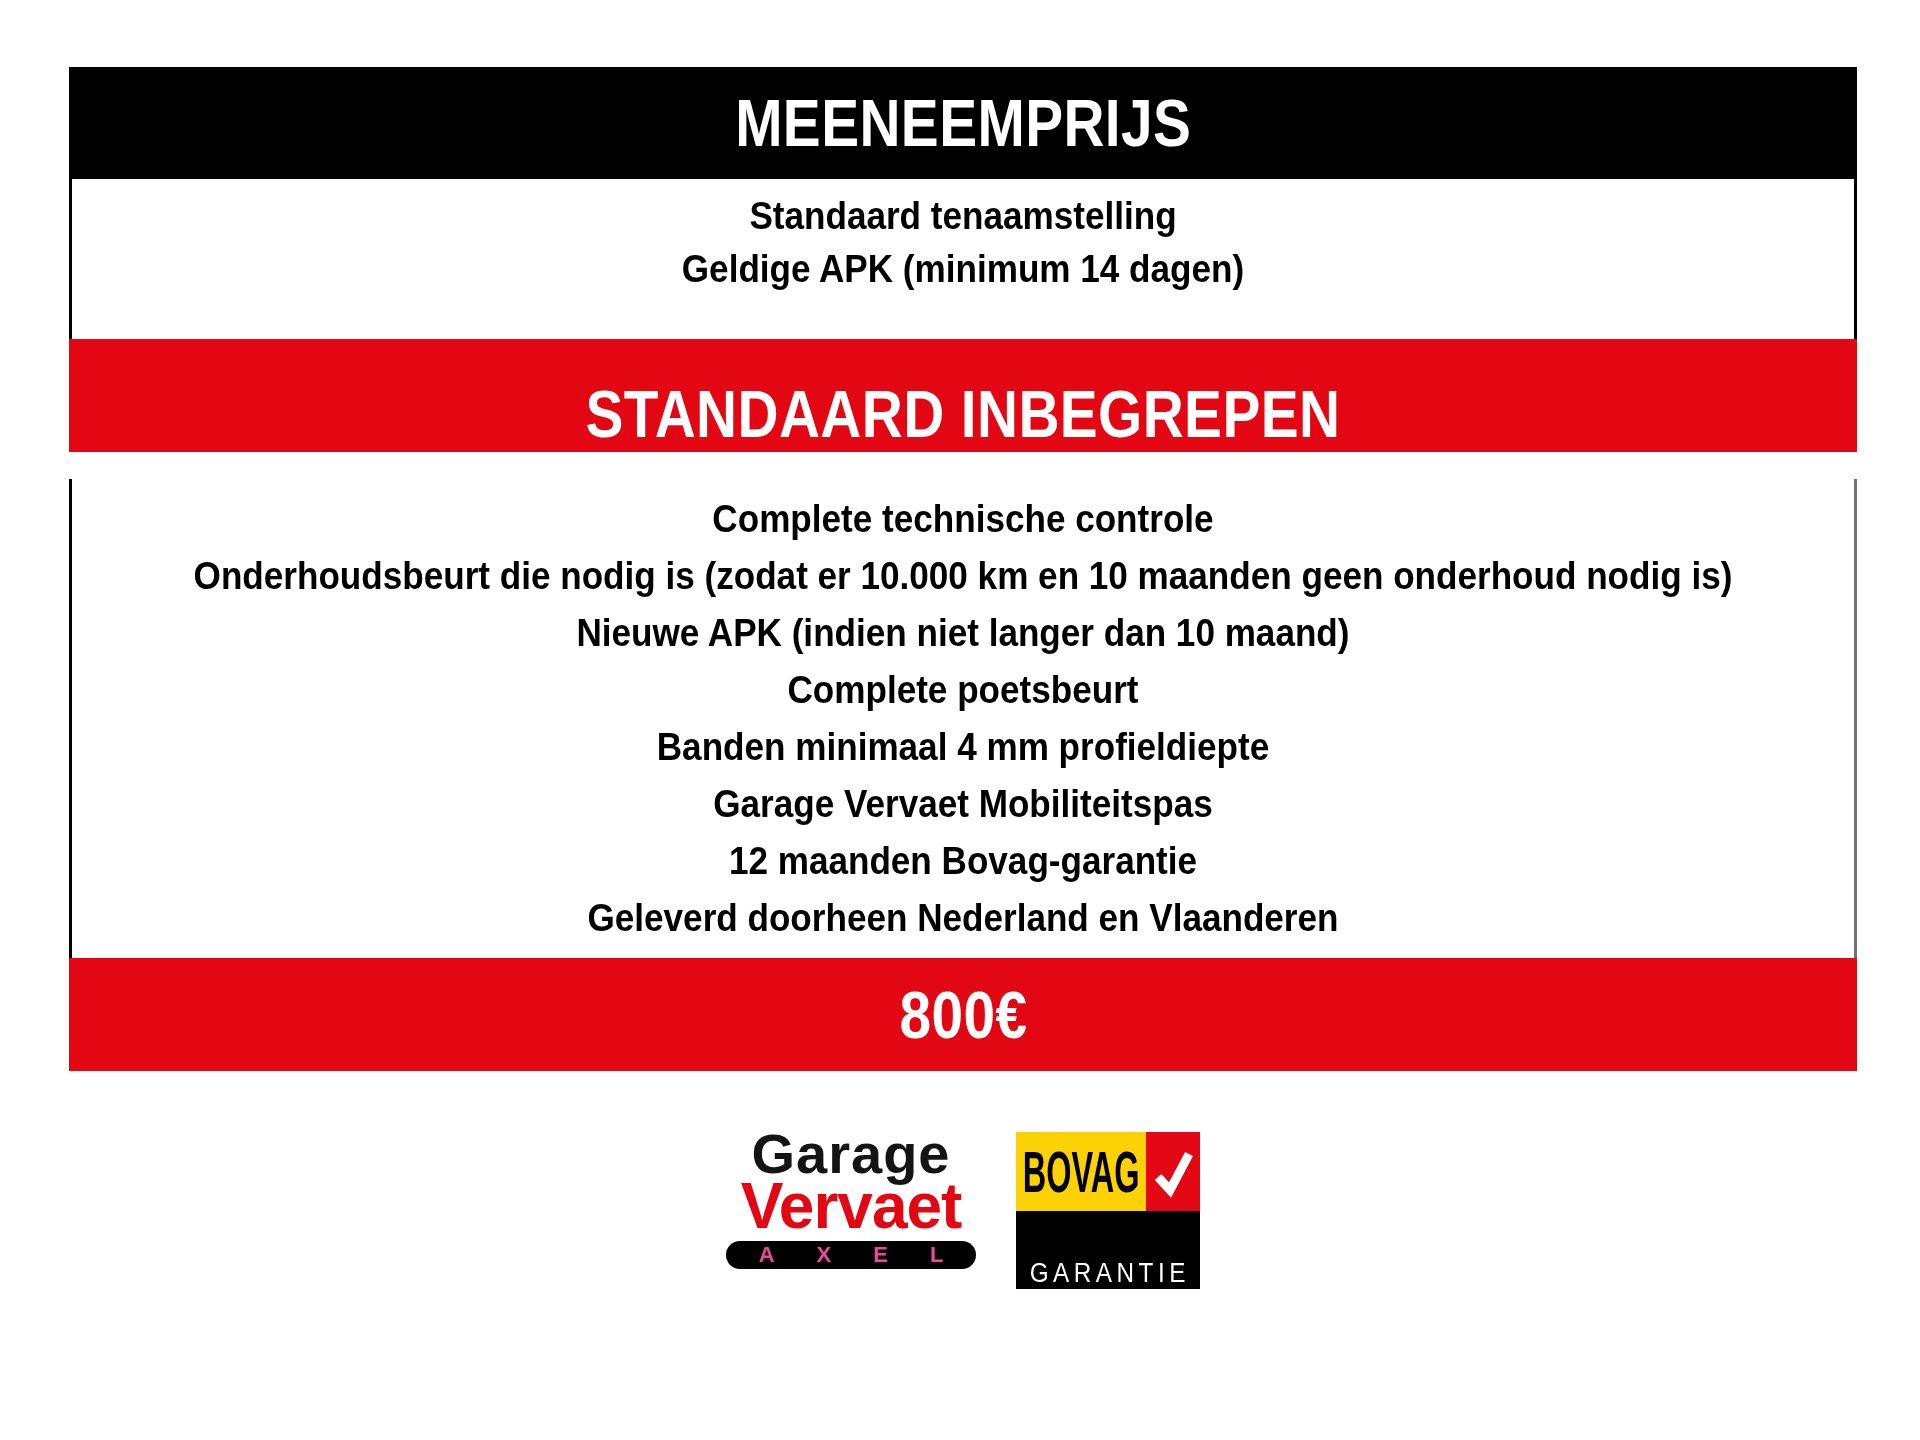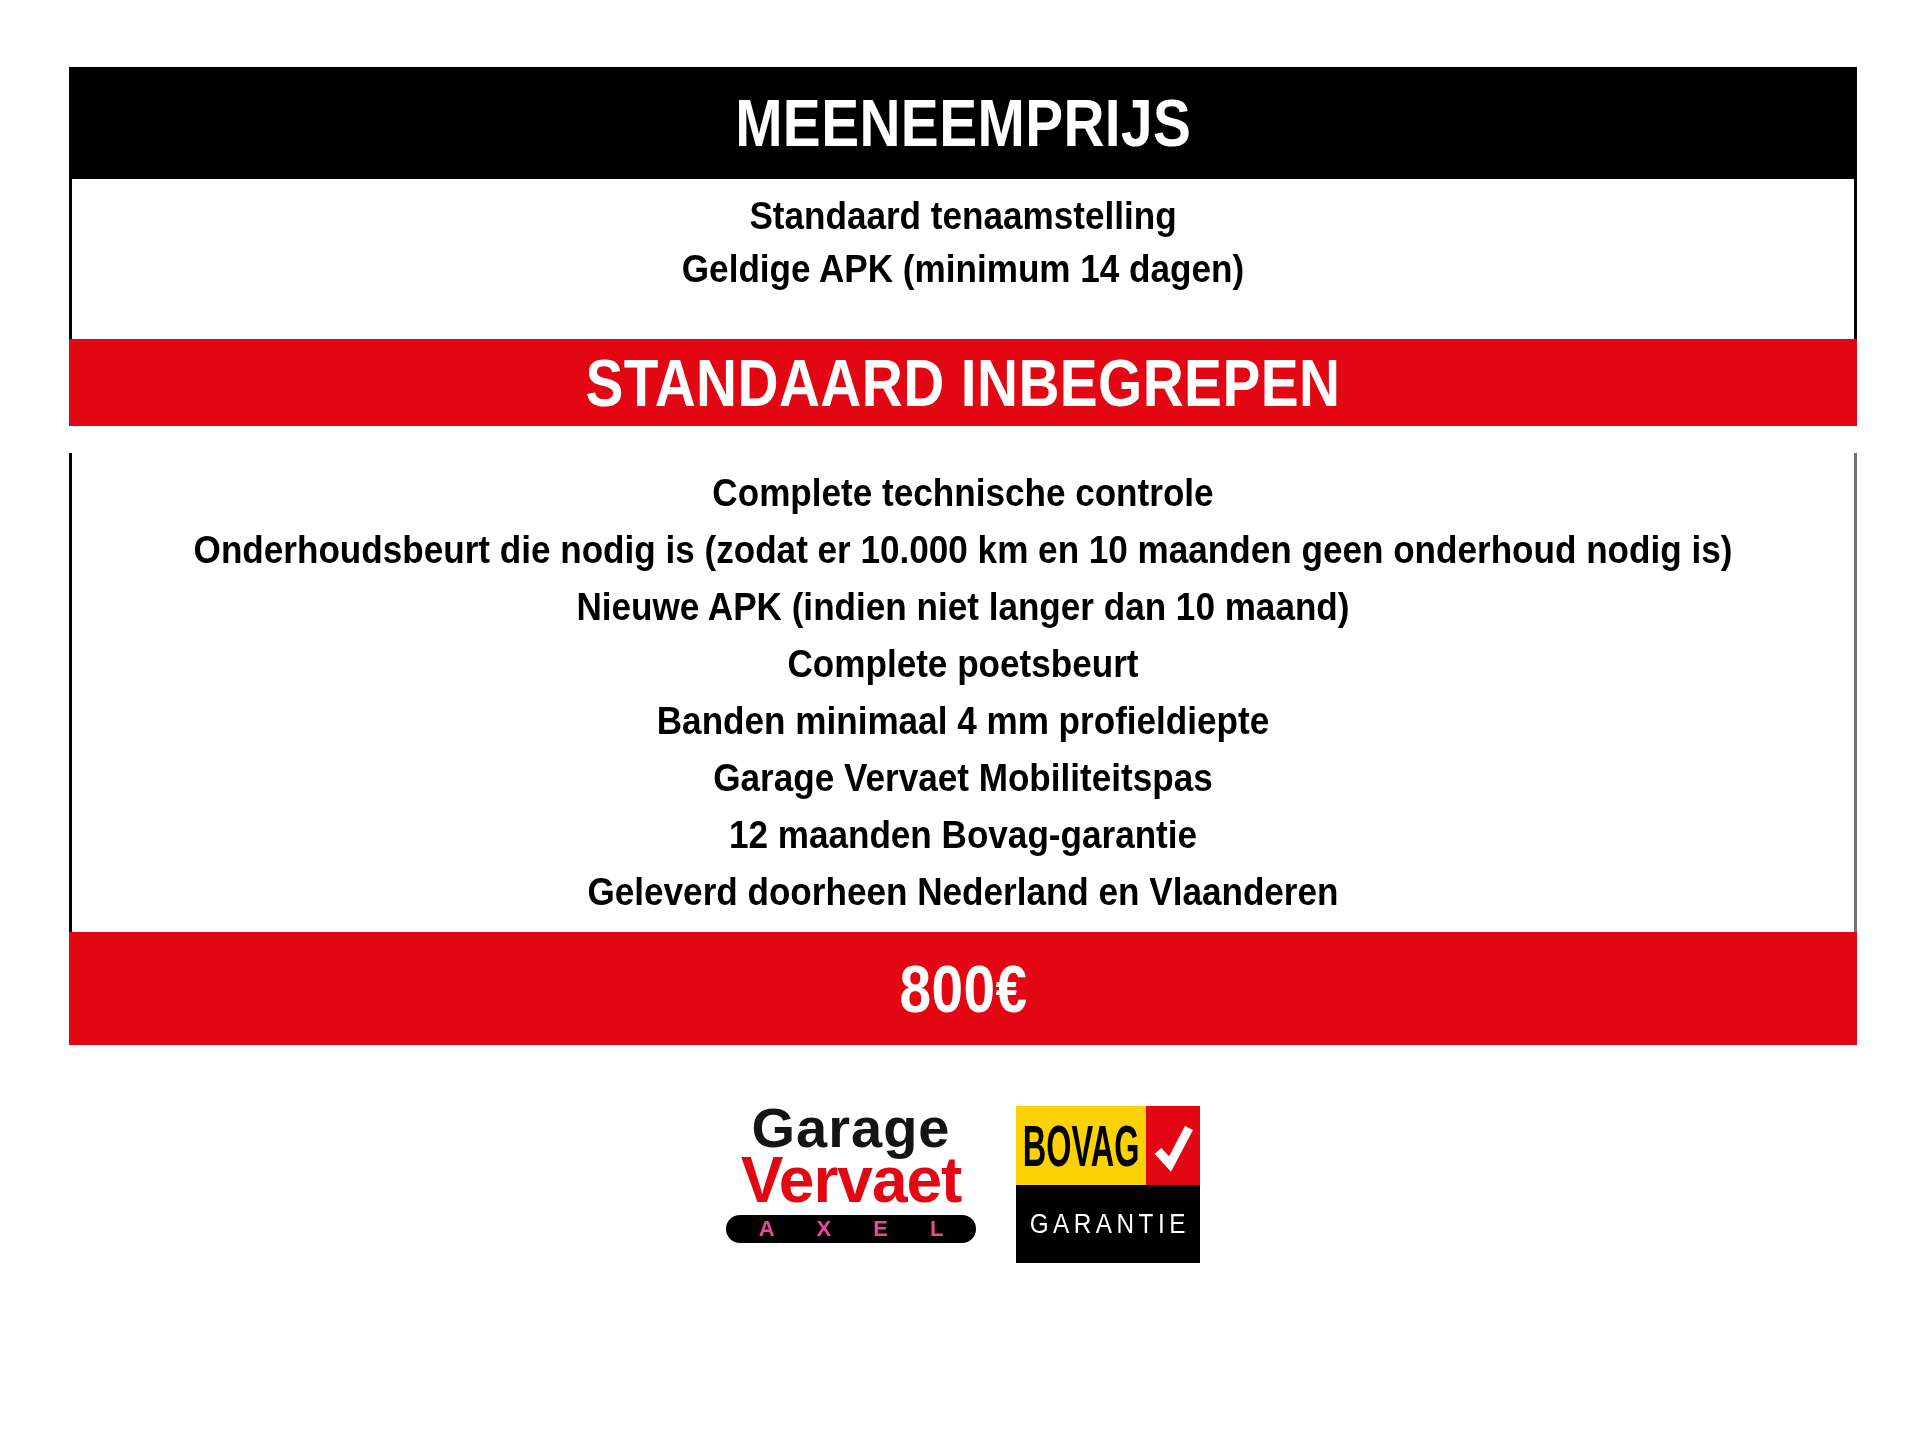--- a/index.html
+++ b/index.html
@@ -16,21 +16,21 @@
     transform: scaleX(0.86); letter-spacing: 0.5px;
   }
 
   .block1-header { height: 112px; }
   .block1-body {
     height: 160px; background: #ffffff;
     border-left: 3px solid #000; border-right: 3px solid #000;
     padding-top: 10px;
   }
   .block1-body .line { line-height: 53px; }
-  .block1-footer { height: 87px; }
+  .block1-footer { height: 113px; align-items: flex-end; }
 
   .block-gap { height: 27px; background: #ffffff; }
 
   .block2-header { height: 119px; }
   .block2-body {
     height: 479px; background: #ffffff;
     border-left: 3px solid #000; border-right: 3px solid #737373;
     padding-top: 11px;
   }
   .block2-body .line { line-height: 57px; }
@@ -57,21 +57,21 @@
   .axel-pill span {
     color: #ec4899; font-size: 22px; font-weight: bold;
     letter-spacing: 42px; padding-left: 42px; line-height: 28px; white-space: nowrap;
   }
 
   .bovag-logo { width: 184px; height: 157px; display: flex; flex-direction: column; }
   .bovag-top { display: flex; height: 79px; }
   .bovag-yellow { width: 130px; background: #fdd205; display: flex; align-items: center; justify-content: center; overflow: hidden; }
   .bovag-yellow span { font-size: 58px; font-weight: bold; color: #000000; transform: scaleX(0.56); white-space: nowrap; }
   .bovag-red { flex: 1; background: #e30613; display: flex; align-items: center; justify-content: center; }
-  .bovag-bottom { flex: 1; background: #000000; display: flex; align-items: center; justify-content: center; }
+  .bovag-bottom { flex: 1; background: #000000; display: flex; align-items: flex-end; justify-content: center; }
   .bovag-bottom span {
     color: #ffffff; font-size: 27px; font-weight: normal; letter-spacing: 5px;
     padding-left: 5px; transform: scaleX(0.9); white-space: nowrap;
   }
 </style>
 </head>
 <body>
 
 <div class="content">
 

